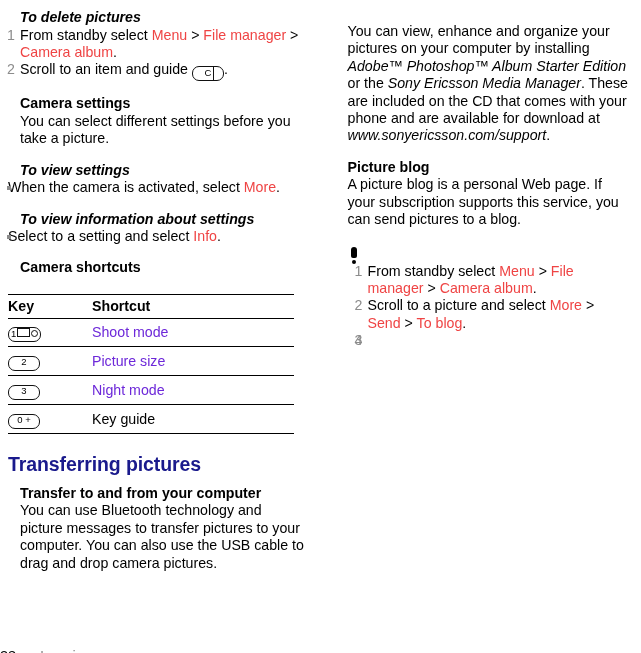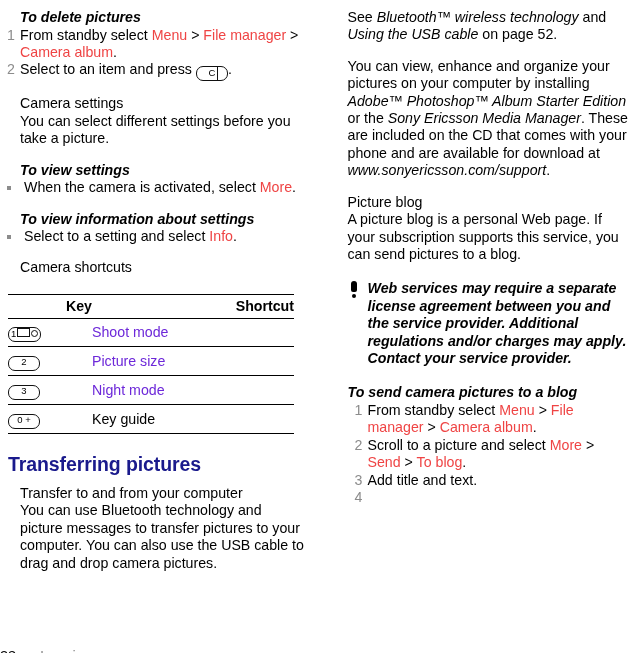--- a/index.html
+++ b/index.html
@@ -37,21 +37,21 @@
   
   .h1 {
     font-size: 19.5px;
     font-weight: bold;
     color: #1a1a8c;
     margin: 19px 0 9px 8px;
     letter-spacing: -0.1px;
   }
   .h2 {
     font-size: 14.2px;
-    font-weight: normal;
+    font-weight: bold;
     color: #000;
     margin: 0 0 0 20px;
     line-height: 17.5px;
   }
   .h3 {
     font-size: 14.2px;
     font-weight: bold;
     font-style: italic;
     color: #000;
     margin: 0 0 0 20px;
@@ -97,21 +97,21 @@
   
   ul.bullets {
     list-style: none;
     margin: 0;
     padding: 0;
   }
   ul.bullets > li {
     position: relative;
     font-size: 14.2px;
     line-height: 17.4px;
-    padding-left: 24px;
+    padding-left: 8px;
   }
   ul.bullets > li > .bul {
     position: absolute;
     left: 7px;
     top: 7px;
     width: 4px;
     height: 4px;
     background: #8c8c8c;
   }
 
@@ -202,21 +202,20 @@
     padding: 4px 0 4px 0;
     border-bottom: 1.4px solid #000;
     vertical-align: middle;
     font-weight: normal;
   }
   table.shortcuts thead th {
     border-top: 1.4px solid #000;
     font-weight: bold;
     padding-top: 3px;
     padding-bottom: 4px;
-    text-align: right;
   }
   table.shortcuts th.c-key,
   table.shortcuts td.c-key { width: 84px; }
   table.shortcuts td.c-act { color: #6d28d9; }
   table.shortcuts td.c-act.plain { color: #000; }
 
   
   .note {
     position: relative;
     margin: 0 0 0 0;
@@ -275,21 +274,21 @@
   <div class="columns">
 
     <div class="col col-left">
 
       <div class="gap-sm"></div>
 
       <div class="h3">To delete pictures</div>
 
       <ol class="steps" id="steps-delete">
           <li><span class="num">1</span><span><span>From standby select </span><a class="lnk" href="#">Menu</a><span> &gt; </span><a class="lnk" href="#">File manager</a><span> &gt; </span><a class="lnk" href="#">Camera album</a><span>.</span></span></li>
-          <li><span class="num">2</span><span><span>Select to an item and press </span><span class="keypill c-key"><span class="kdigit">C</span><span class="divider"></span></span><span>.</span></span></li>
+          <li><span class="num">2</span><span><span>Scroll to an item and guide </span><span class="keypill c-key"><span class="kdigit">C</span><span class="divider"></span></span><span>.</span></span></li>
         </ol>
 
       <div class="gap-md"></div>
 
       <div class="h2">Camera settings</div>
       <p class="body">You can select different settings before you take a picture.</p>
 
       <div class="gap-md"></div>
 
       <div class="h3">To view settings</div>
@@ -340,49 +339,46 @@
       <div class="h1">Transferring pictures</div>
 
       <div class="h2">Transfer to and from your computer</div>
       <p class="body">You can use Bluetooth technology and picture messages to transfer pictures to your computer. You can also use the USB cable to drag and drop camera pictures.</p>
     </div>
 
     <div class="col col-right">
 
       <div class="gap-sm"></div>
 
-      <p class="body" style="margin-left:0" id="p-see-reference"><span>See </span><em>Bluetooth™ wireless technology</em><span> and </span><em>Using the USB cable</em><span> on page 52.</span></p>
 
       <div class="gap-md"></div>
 
       <p class="body" style="margin-left:0" id="p-software"><span>You can view, enhance and organize your pictures on your computer by installing </span><em>Adobe™ Photoshop™ Album Starter Edition</em><span> or the </span><em>Sony Ericsson Media Manager</em><span>. These are included on the CD that comes with your phone and are available for download at </span><em>www.sonyericsson.com/support</em><span>.</span></p>
 
       <div class="gap-md"></div>
 
       <div class="h2" style="margin-left:0">Picture blog</div>
       <p class="body" style="margin-left:0">A picture blog is a personal Web page. If your subscription supports this service, you can send pictures to a blog.</p>
 
       <div class="gap-lg"></div>
 
       <div class="note">
         <span class="exicon">
           <span class="blob"></span>
           <span class="dot"></span>
         </span>
-        <span>Web services may require a separate license agreement between you and the service provider. Additional regulations and/or charges may apply. Contact your service provider.</span>
       </div>
 
       <div class="gap-lg"></div>
 
-      <div class="h3" style="margin-left:0">To send camera pictures to a blog</div>
 
       <ol class="steps" id="steps-blog">
           <li><span class="num">1</span><span><span>From standby select </span><a class="lnk" href="#">Menu</a><span> &gt; </span><a class="lnk" href="#">File manager</a><span> &gt; </span><a class="lnk" href="#">Camera album</a><span>.</span></span></li>
           <li><span class="num">2</span><span><span>Scroll to a picture and select </span><a class="lnk" href="#">More</a><span> &gt; </span><a class="lnk" href="#">Send</a><span> &gt; </span><a class="lnk" href="#">To blog</a><span>.</span></span></li>
-          <li><span class="num">3</span><span><span>Add title and text.</span></span></li>
+          <li><span class="num">3</span></li>
           <li><span class="num">4</span></li>
         </ol>
     </div>
   </div>
 
   <div class="footer">
     <span class="pg">38</span>
     <span class="sect">Imaging</span>
   </div>
 </div>

